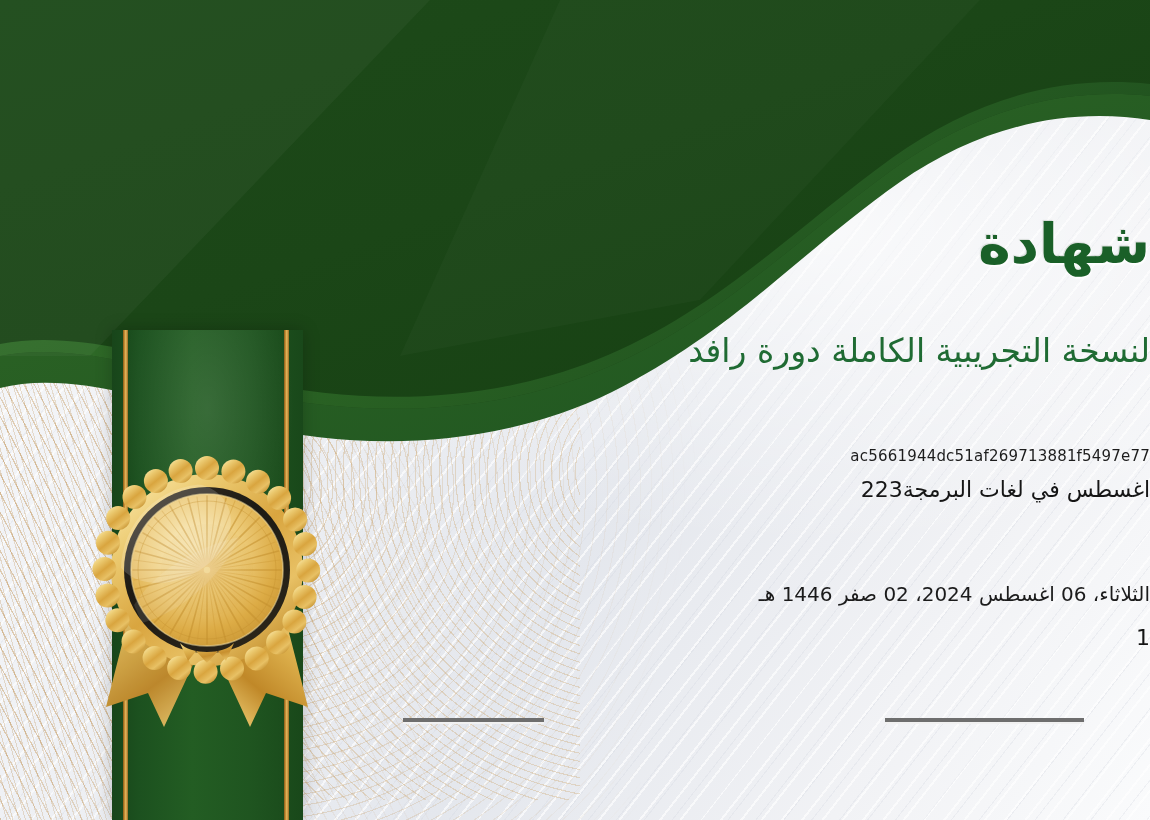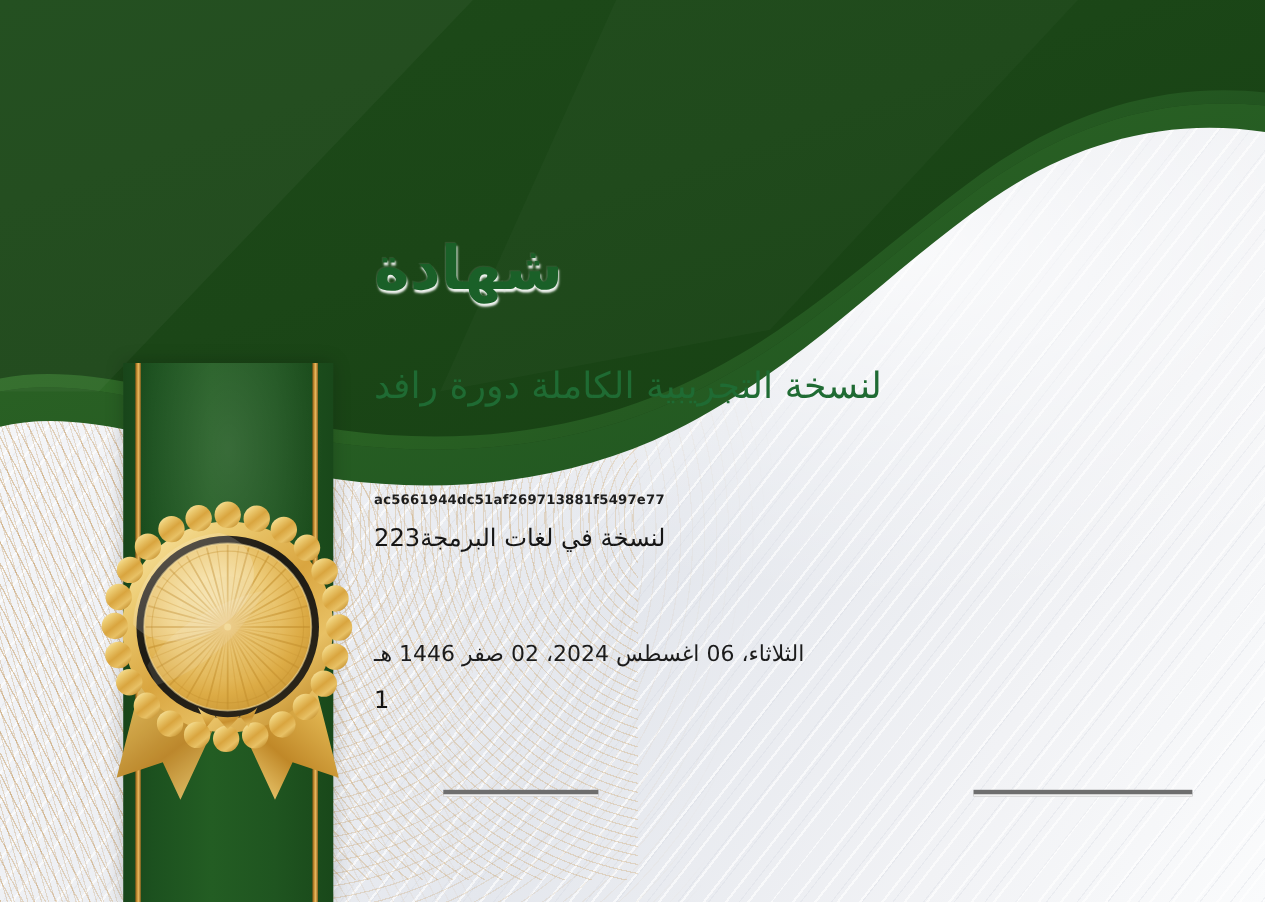--- a/index.html
+++ b/index.html
@@ -152,21 +152,21 @@
     left: 72px; top: 455px;
     width: 270px; height: 300px;
   }
   .medal svg { display: block; overflow: visible; }
 
   
   .content {
     position: absolute;
     left: 340px; top: 0;
     width: 810px; height: 820px;
-    text-align: left;
+    text-align: right;
   }
   .cert-title {
     position: absolute;
     top: 214px; left: 0; right: 0;
     font-size: 55px;
     font-weight: bold;
     color: #1a6028;
     letter-spacing: 0;
     text-shadow: 1px 2px 2px rgba(255,255,255,0.95), -1px -1px 1px rgba(120,140,120,0.25);
     direction: rtl;
@@ -176,22 +176,22 @@
     position: absolute;
     top: 330px; left: 0; right: 0;
     font-size: 33px;
     color: #1f6b33;
     direction: rtl;
     line-height: 1.25;
   }
   .cert-hash {
     position: absolute;
     top: 447px; left: 0; right: 0;
-    font-size: 12px;
-    font-weight: 700;
+    font-size: 15px;
+    font-weight: 400;
     color: #1d1d1d;
     direction: ltr;
     letter-spacing: 0.2px;
   }
   .cert-course {
     position: absolute;
     top: 477px; left: 0; right: 0;
     font-size: 22px;
     color: #161616;
     direction: rtl;
@@ -439,21 +439,21 @@
   </div>
 
   <div class="content">
 
     <div class="cert-title">شهادة</div>
 
     <div class="cert-subtitle">لنسخة التجريبية الكاملة دورة رافد</div>
 
     <div class="cert-hash">ac5661944dc51af269713881f5497e77</div>
 
-    <div class="cert-course">لنسخة في لغات البرمجة223</div>
+    <div class="cert-course">اغسطس في لغات البرمجة223</div>
 
     <div class="cert-date">الثلاثاء، 06 اغسطس 2024، 02 صفر 1446 هـ</div>
 
     <div class="cert-number">1</div>
   </div>
 
   <div class="sig-line left"></div>
   <div class="sig-line right"></div>
 
 </div>

